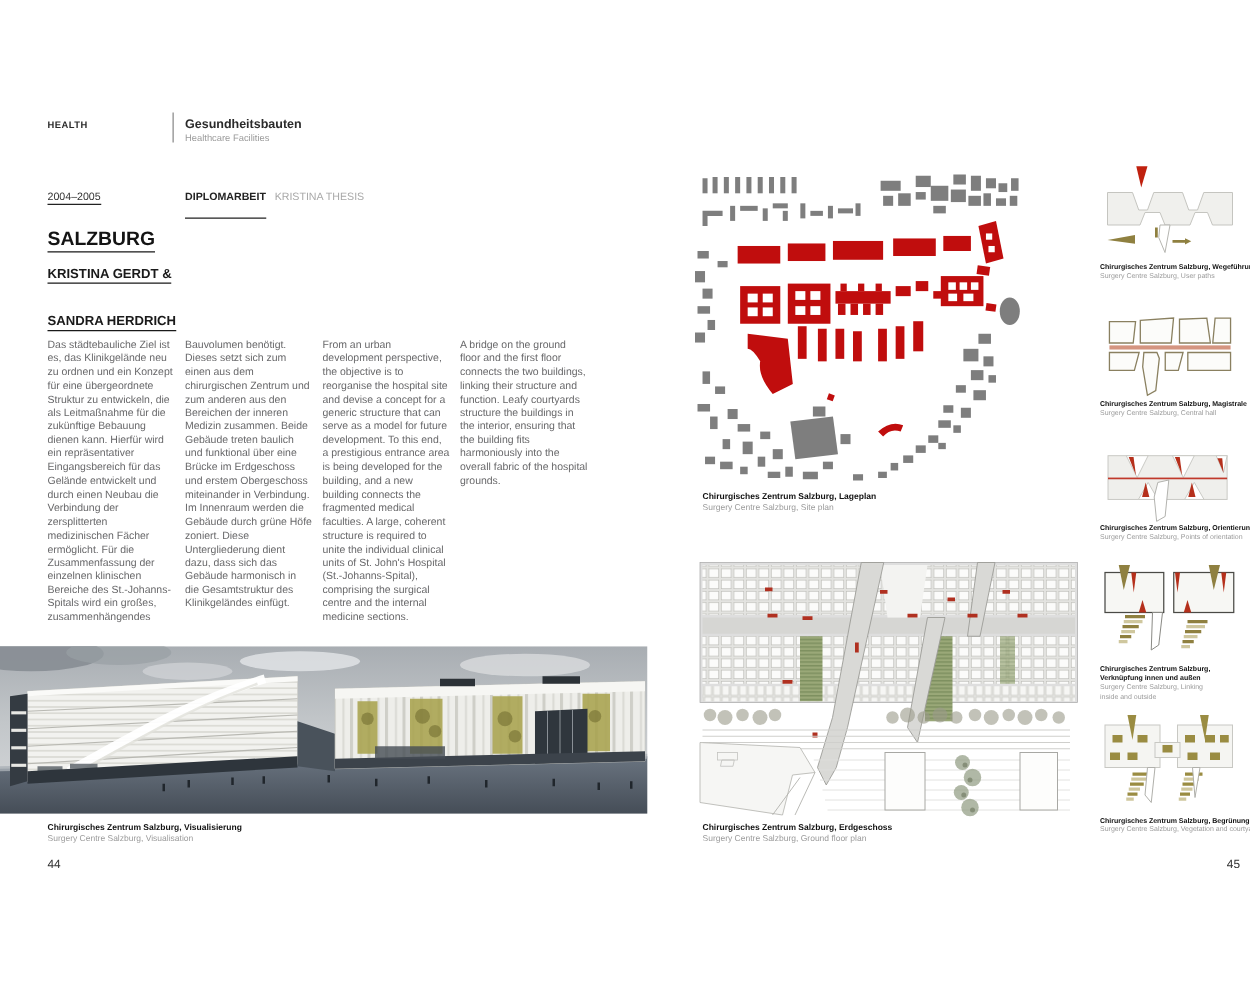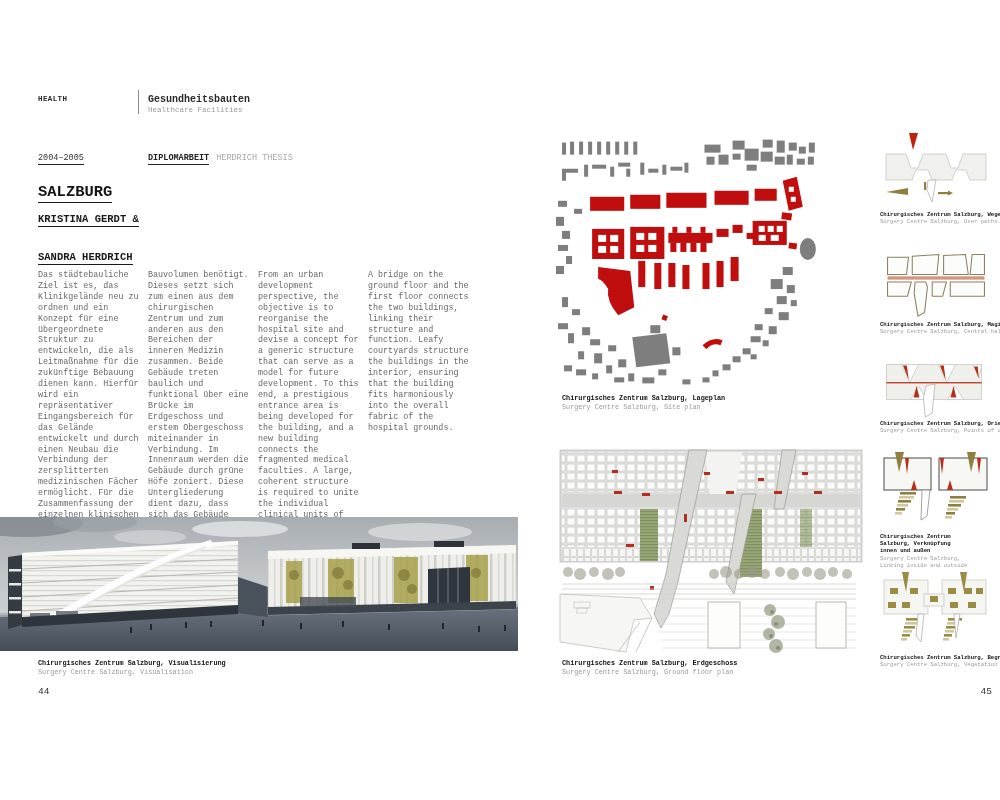--- a/index.html
+++ b/index.html
@@ -1,26 +1,26 @@
 <!DOCTYPE html>
 <html><head>
 <meta charset="utf-8">
 <style>
   html,body{margin:0;padding:0;background:#ffffff;}
   #spread{position:relative;width:1000px;height:800px;background:#ffffff;overflow:hidden;
-          font-family:Liberation Mono, monospace;color:#222;}
+          font-family:Liberation Sans, sans-serif;color:#222;}
   .abs{position:absolute;}
   
   .kicker{font-size:7.5px;font-weight:bold;letter-spacing:.4px;color:#2a2a2a;}
   .cat-de{font-size:10px;font-weight:bold;color:#2a2a2a;}
   .cat-en{font-size:7.5px;color:#9b9b9b;margin-top:1px;}
   .vline{width:1px;background:#8a8a8a;}
   
   .years{font-size:8.5px;color:#333;border-bottom:1px solid #222;padding-bottom:1px;text-align:right;}
-  .type-de{font-size:8.5px;font-weight:bold;color:#222;border-bottom:1px solid #222;padding-bottom:1px;}
+  .type-de{font-size:8.5px;font-weight:bold;color:#222;border-bottom:1px solid #222;padding-bottom:12px;}
   .type-en{font-size:8.5px;color:#a8a8a8;margin-left:7px;}
   
   .title-line{display:inline-block;font-size:15.5px;font-weight:bold;color:#141414;
               border-bottom:1.4px solid #1a1a1a;padding-bottom:1px;margin-bottom:3px;line-height:17px;}
   .author-line{display:inline-block;font-size:10.5px;font-weight:600;color:#1a1a1a;
                border-bottom:1px solid #1a1a1a;padding-bottom:1px;margin-bottom:20px;line-height:11px;}
   
   .col{width:102px;font-size:8.4px;line-height:10.9px;color:#68686a;text-align:left;}
   
   .cap-de{font-size:6.8px;font-weight:bold;color:#111;line-height:8.6px;}
@@ -41,21 +41,21 @@
     <div class="abs vline" style="left:138px;top:90px;height:24px;"></div>
     <div class="abs" style="left:148px;top:94px;">
       <div class="cat-de">Gesundheitsbauten</div>
       <div class="cat-en">Healthcare Facilities</div>
     </div>
 
     <div class="abs" style="left:38px;top:147px;">
       <span class="years">2004–2005</span>
     </div>
     <div class="abs" style="left:148px;top:147px;">
-      <span class="type-de">DIPLOMARBEIT</span><span class="type-en">HERDRICH THESIS</span>
+      <span class="type-de">DIPLOMARBEIT</span><span class="type-en">KRISTINA THESIS</span>
     </div>
 
     <div class="abs" style="left:38px;top:165px;width:260px;">
       <br>
       <span class="title-line">SALZBURG</span>
     </div>
 
     <div class="abs" style="left:38px;top:209px;width:200px;">
       <span class="author-line">KRISTINA GERDT &amp;</span><br>
       <span class="author-line">SANDRA HERDRICH</span>

